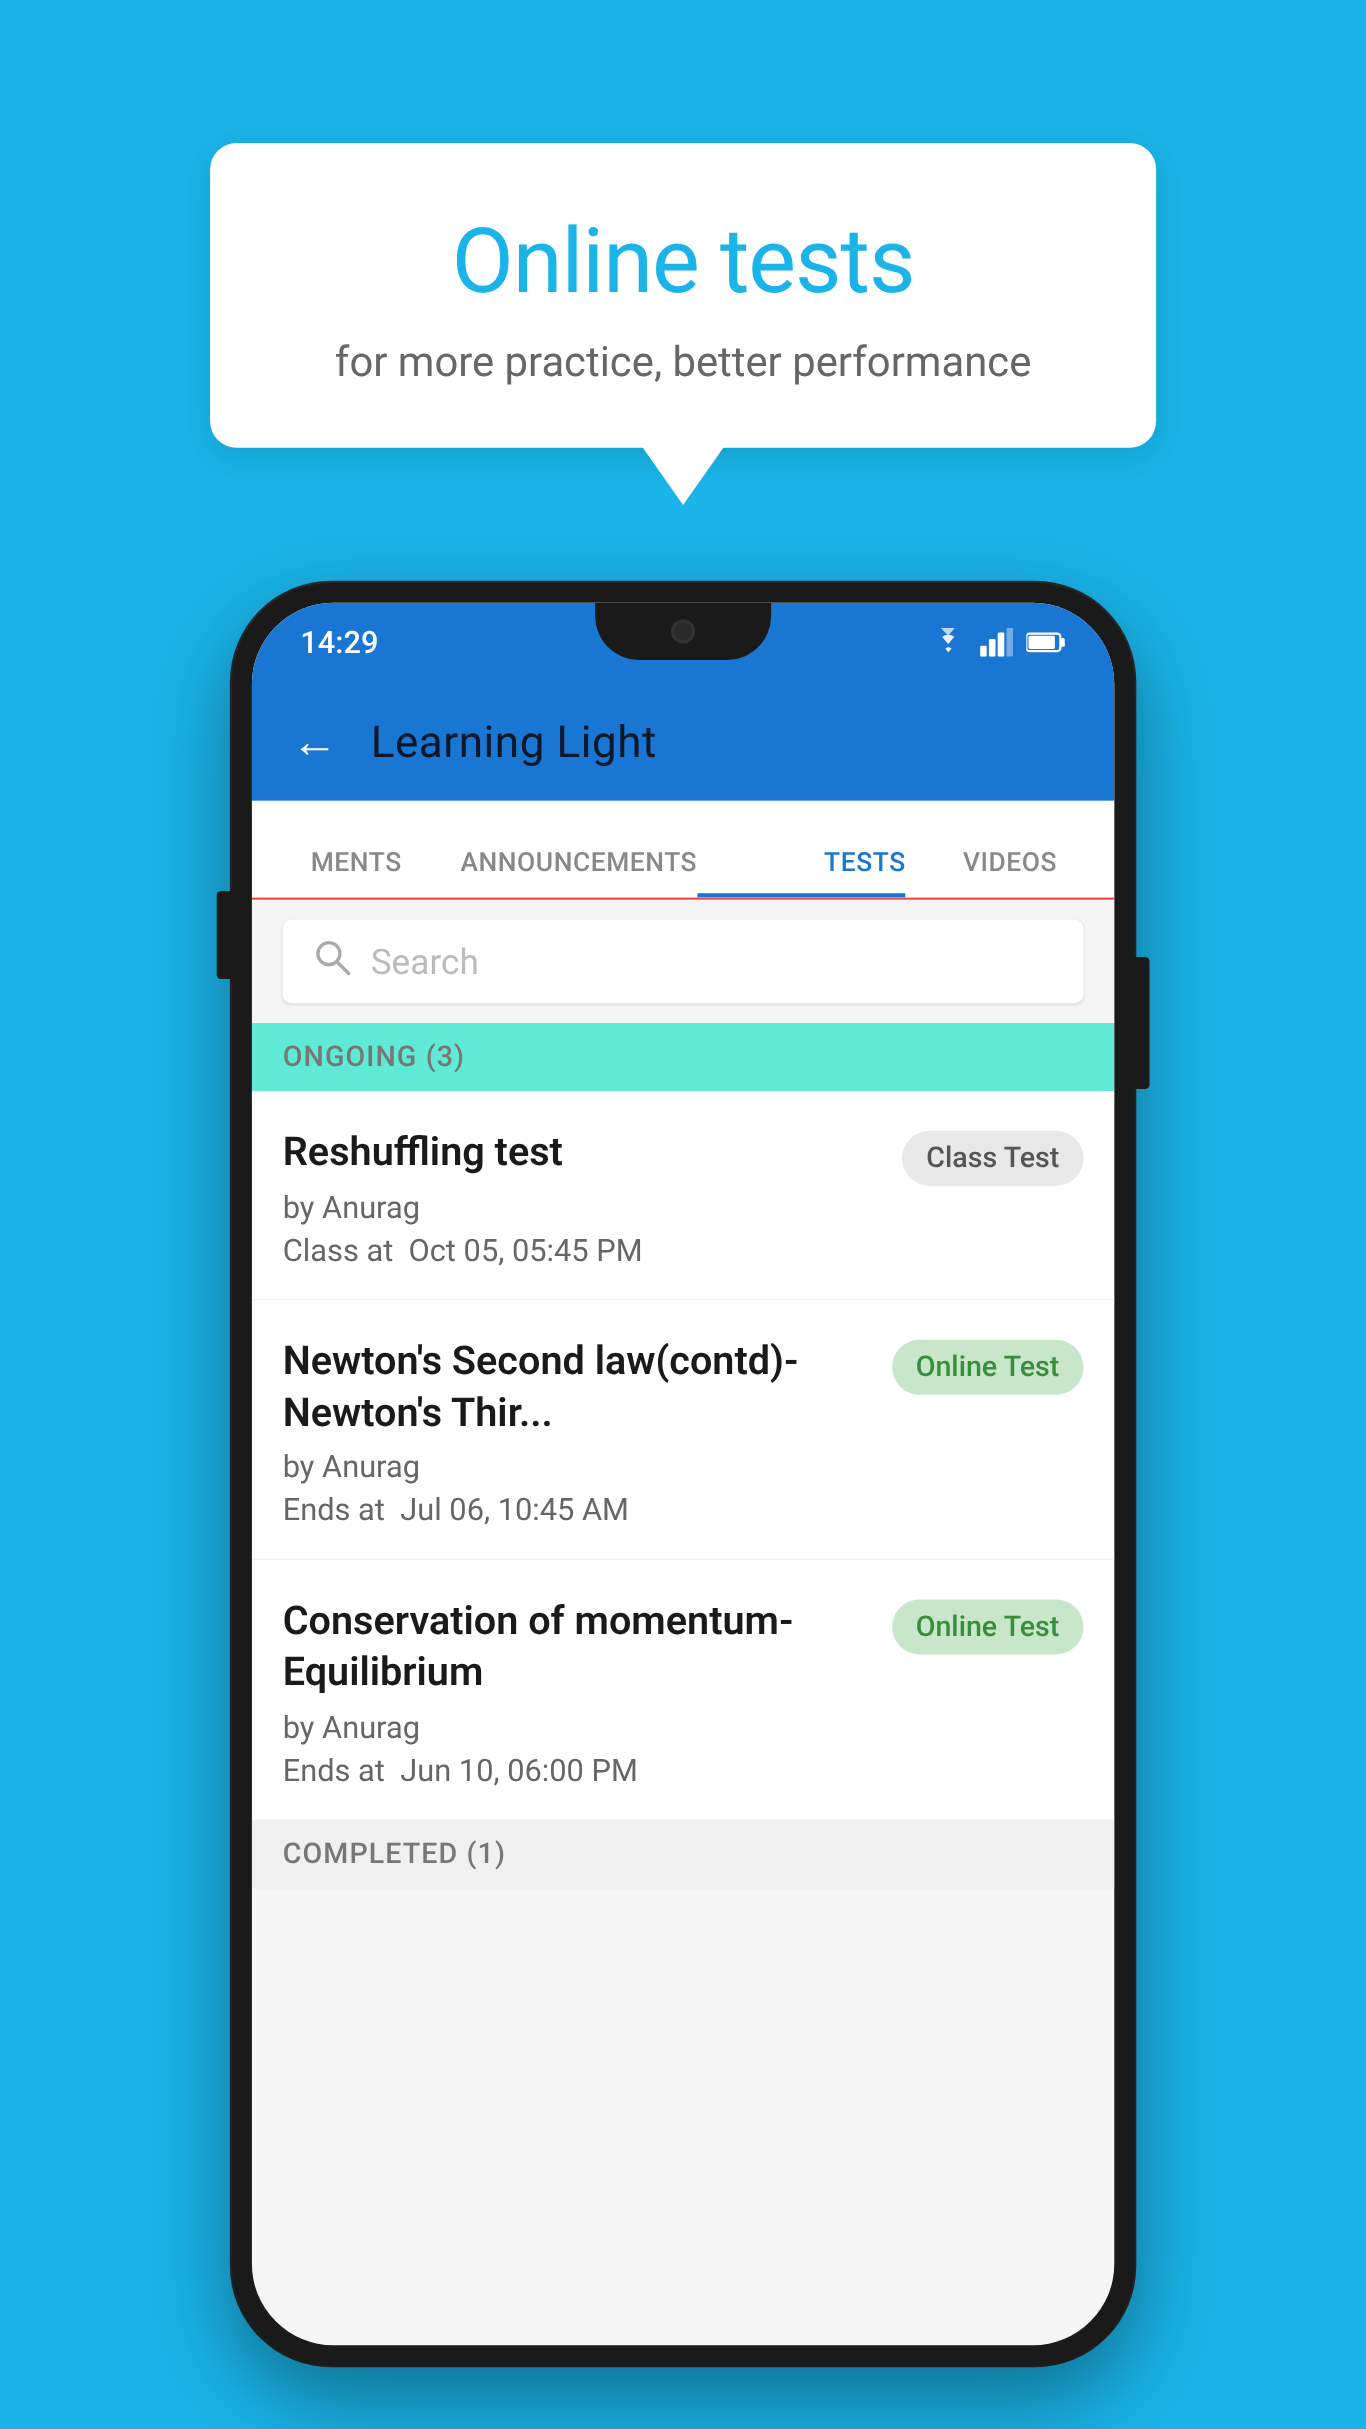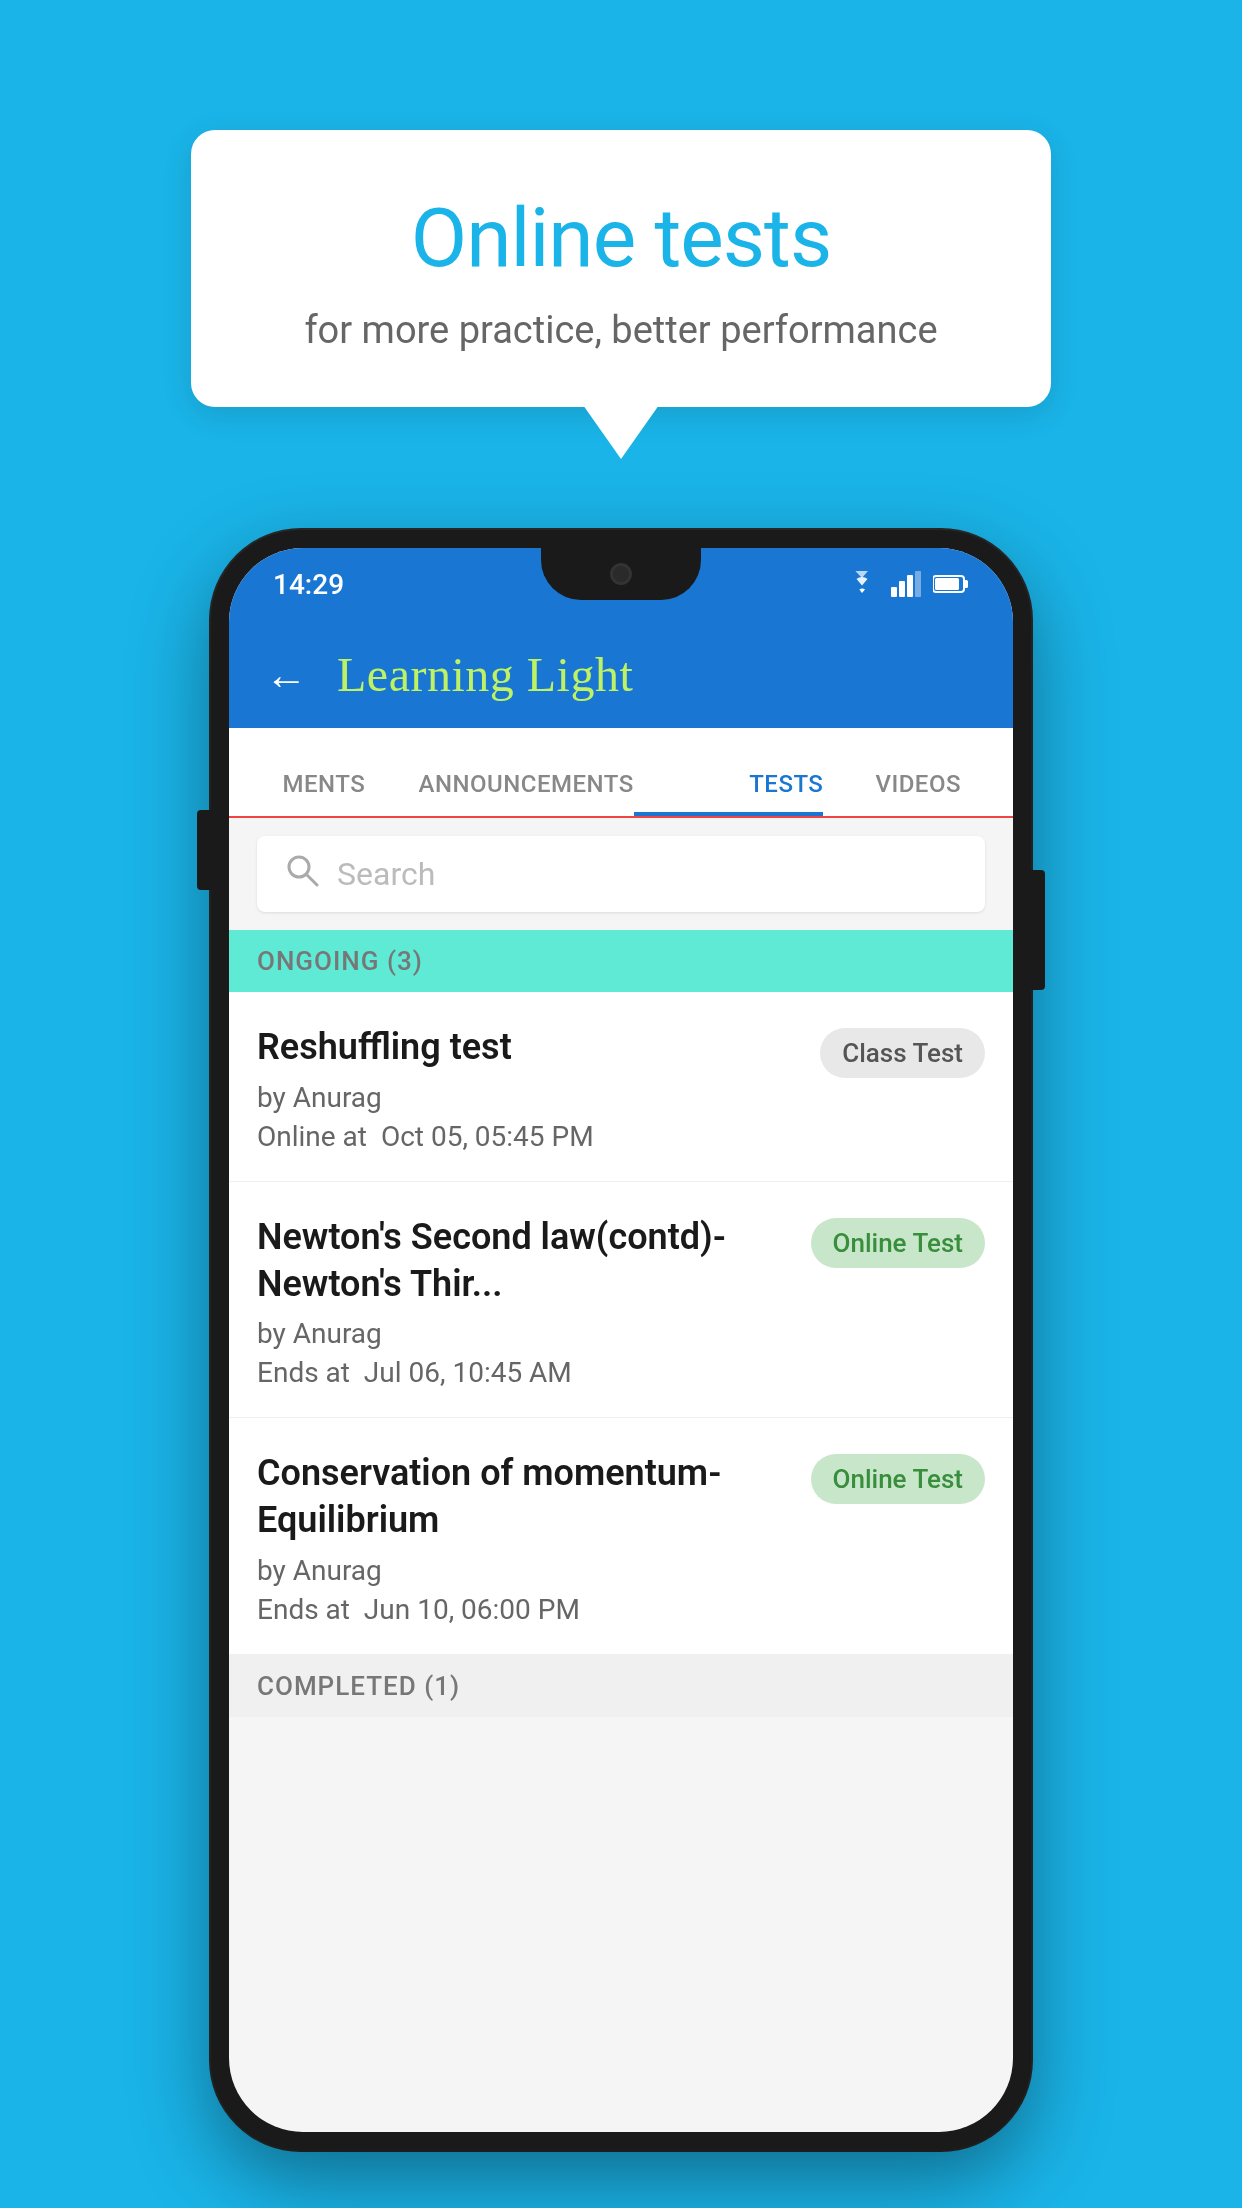--- a/index.html
+++ b/index.html
@@ -168,25 +168,24 @@
       gap: 30px;
     }
 
     .back-arrow {
       color: white;
       font-size: 42px;
       font-weight: 300;
     }
 
     .app-title {
-      color: #bef264;
-      font-size: 48px;
+      color: #0f172a;
+      font-size: 40px;
       font-weight: 400;
       letter-spacing: 0.5px;
-      font-family: Liberation Serif, serif;
     }
 
     
     .tab-bar {
       background: white;
       height: 90px;
       display: flex;
       align-items: flex-end;
       border-bottom: 2px solid #ef4444;
       overflow: hidden;
@@ -404,21 +403,21 @@
 
       <div class="section-header">ONGOING (3)</div>
 
       <div class="test-list">
 
         <div class="test-item">
           <div class="test-info">
             <div class="test-name">Reshuffling test</div>
             <div class="test-by">by Anurag</div>
             <div class="test-date">
-              <span>Online at</span>&nbsp;&nbsp;<span>Oct 05, 05:45 PM</span>
+              <span>Class at</span>&nbsp;&nbsp;<span>Oct 05, 05:45 PM</span>
             </div>
           </div>
           <div class="test-badge badge-class">Class Test</div>
         </div>
 
         <div class="test-item">
           <div class="test-info">
             <div class="test-name">Newton's Second law(contd)-Newton's Thir...</div>
             <div class="test-by">by Anurag</div>
             <div class="test-date">

